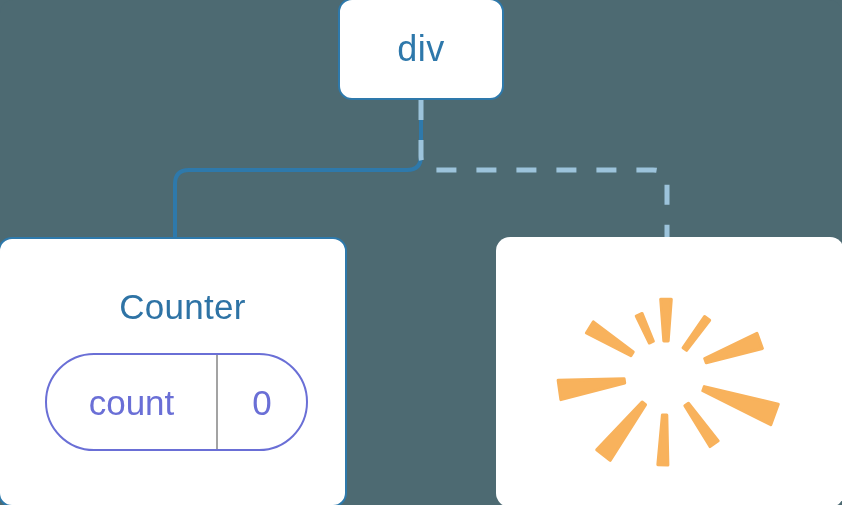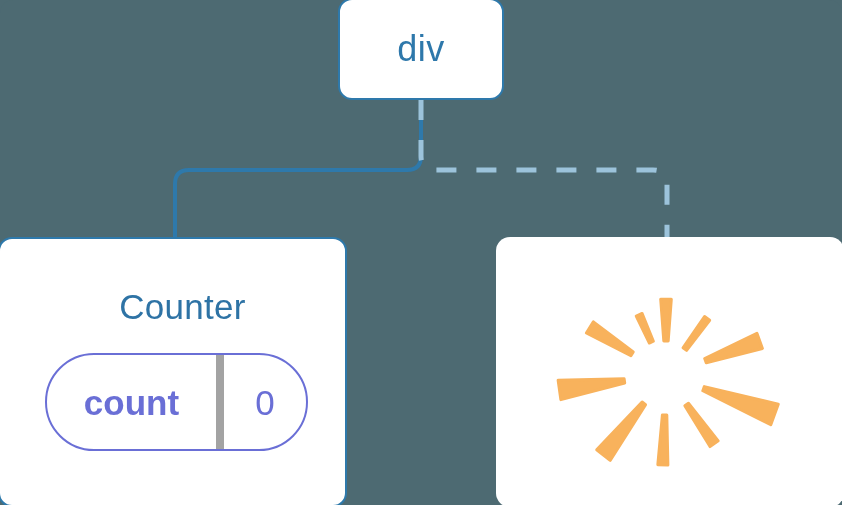--- a/index.html
+++ b/index.html
@@ -97,25 +97,24 @@
     display: flex;
     align-items: stretch;
     box-sizing: border-box;
     background: #ffffff;
   }
   .pill-key {
     flex: 0 0 169px;
     display: flex;
     align-items: center;
     justify-content: center;
-    border-right: 8px solid #a3a3a3;
+    border-right: 2px solid #a3a3a3;
     font-size: 35px;
     color: #6a6fd6;
     line-height: 1;
-    font-weight: bold;
   }
   .pill-val {
     flex: 1 1 auto;
     display: flex;
     align-items: center;
     justify-content: center;
     font-size: 35px;
     color: #6a6fd6;
     line-height: 1;
   }

